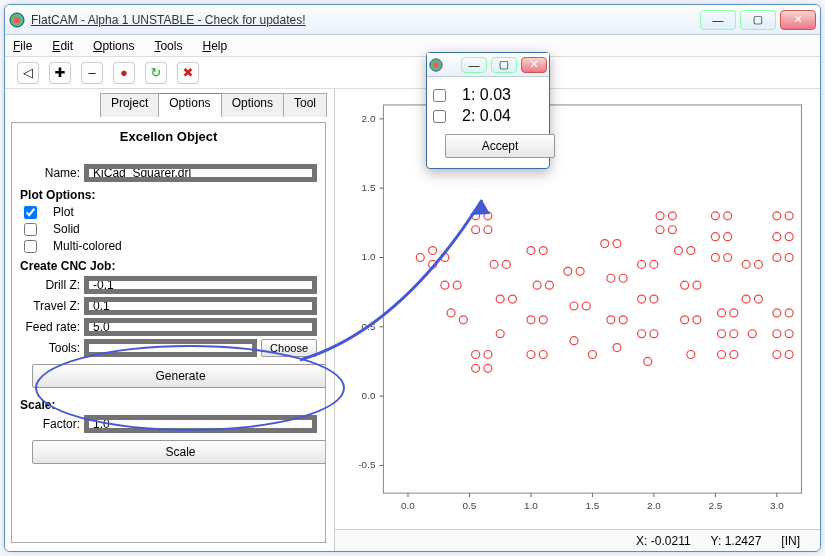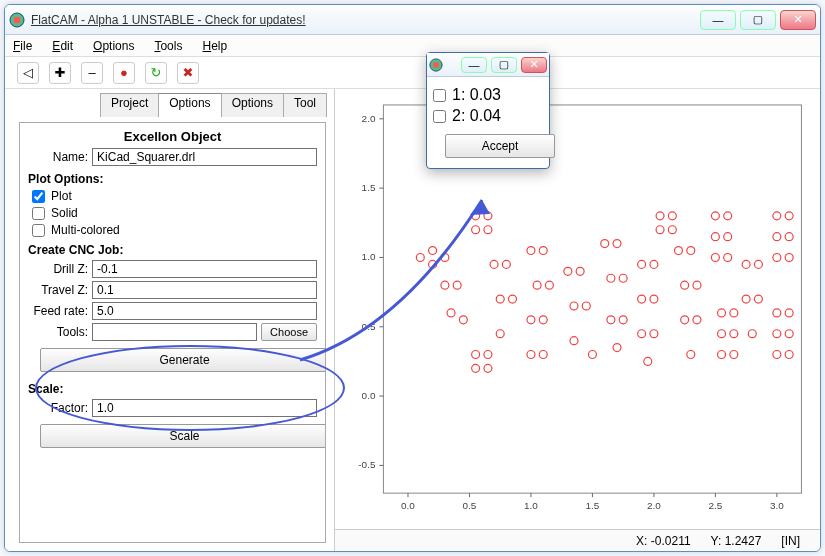--- a/index.html
+++ b/index.html
@@ -15,26 +15,26 @@
   .menubar span { cursor:pointer; text-decoration: underline; text-decoration-color: transparent; }
   .menubar span::first-letter { text-decoration: underline; }
   .toolbar { height:32px; display:flex; align-items:center; gap:10px; padding:0 12px; border-bottom:1px solid #ddd;}
   .tbtn { width:22px; height:22px; border:1px solid #ccc; border-radius:3px; display:flex;align-items:center;justify-content:center; font-size:13px; cursor:pointer; background:#fdfdfd;}
   .content { flex:1; display:flex; overflow:hidden;}
   .left { width: 330px; border-right:1px solid #ccc; display:flex; flex-direction:column; padding:4px 8px 8px 8px; background:#fff; font-size:12px;align-items:flex-end;}
   .tabs { display:flex; height:24px; margin-bottom:6px;}
   .tab { padding:2px 10px; border:1px solid #aaa; border-bottom:none; background:#f0f0f0; cursor:pointer; margin-right:-1px; font-size:12px;}
   .tab.active { background:#fff; border-top:1px solid #888; position:relative; z-index:2;}
   .panel { border:1px solid #aaa; padding:6px 8px; flex:1; overflow:auto; margin-top:-1px; background:#fff;}
-  .section-title { font-weight:bold; text-align:center; font-size:13px; margin-bottom:4px;}
+  .section-title { font-weight:bold; text-align:center; font-size:13px; margin-bottom:20px;}
   .row { display:flex; align-items:center; margin:3px 0; gap:4px;}
   .row label { width:60px; text-align:right; font-size:12px;}
-  .row input[type=text] { flex:1; border:1px solid #737373; padding:1px 4px; font-size:12px; height:18px;}
+  .row input[type=text] { flex:1; border:5px solid #737373; padding:1px 4px; font-size:12px; height:18px;}
   .subhdr { font-weight:bold; margin-top:6px; font-size:12px;}
-  .chk { display:flex; align-items:center; gap:6px; margin:3px 0 3px 4px;}
+  .chk { display:flex; align-items:center; gap:16px; margin:3px 0 3px 4px;}
   .chk input { width:13px; height:13px;}
   .widebtn { width:100%; border:1px solid #999; background:linear-gradient(#fefefe,#e6e6e6); padding:4px; font-size:12px; cursor:pointer; margin:4px 12px; border-radius:2px;}
   .smallbtn { border:1px solid #999; background:linear-gradient(#fefefe,#e6e6e6); padding:2px 8px; font-size:11px; cursor:pointer; border-radius:2px;}
   .right { flex:1; display:flex; flex-direction:column;}
   .plot { flex:1; position:relative; background:#fff; margin:6px;}
   .statusbar { height:22px; border-top:1px solid #ccc; display:flex; align-items:center; justify-content:flex-end; gap:20px; padding:0 20px; font-size:12px; background:#fafafa;}
   .popup { position:absolute; top:52px; left:426px; width:124px; border:1px solid #3a6ea5; border-radius:4px; background:#fff; box-shadow:0 4px 14px rgba(0,0,0,0.3); z-index:50;}
   .popup .titlebar { height:24px; padding:0 2px;}
   .popup .winbtn { width:26px; height:16px;}
   .popup .pcontent { padding:6px;}

